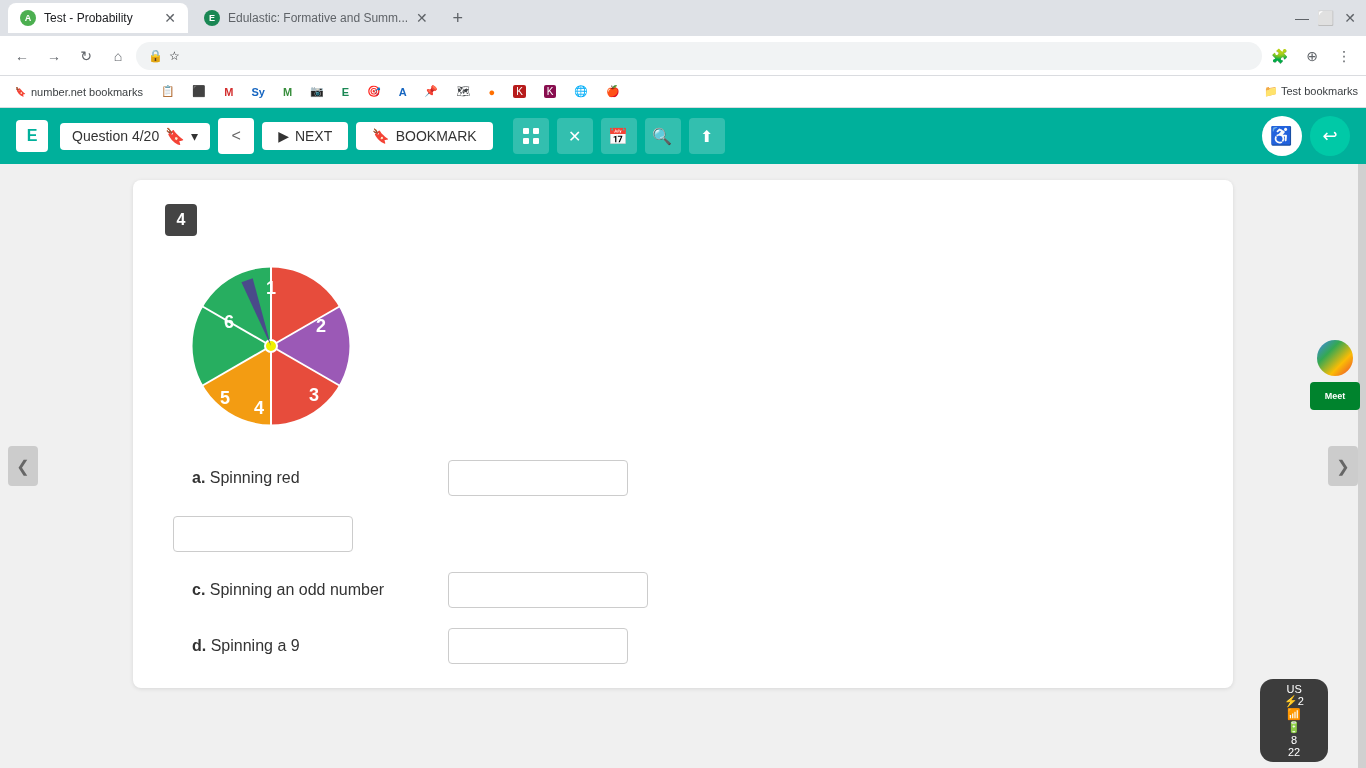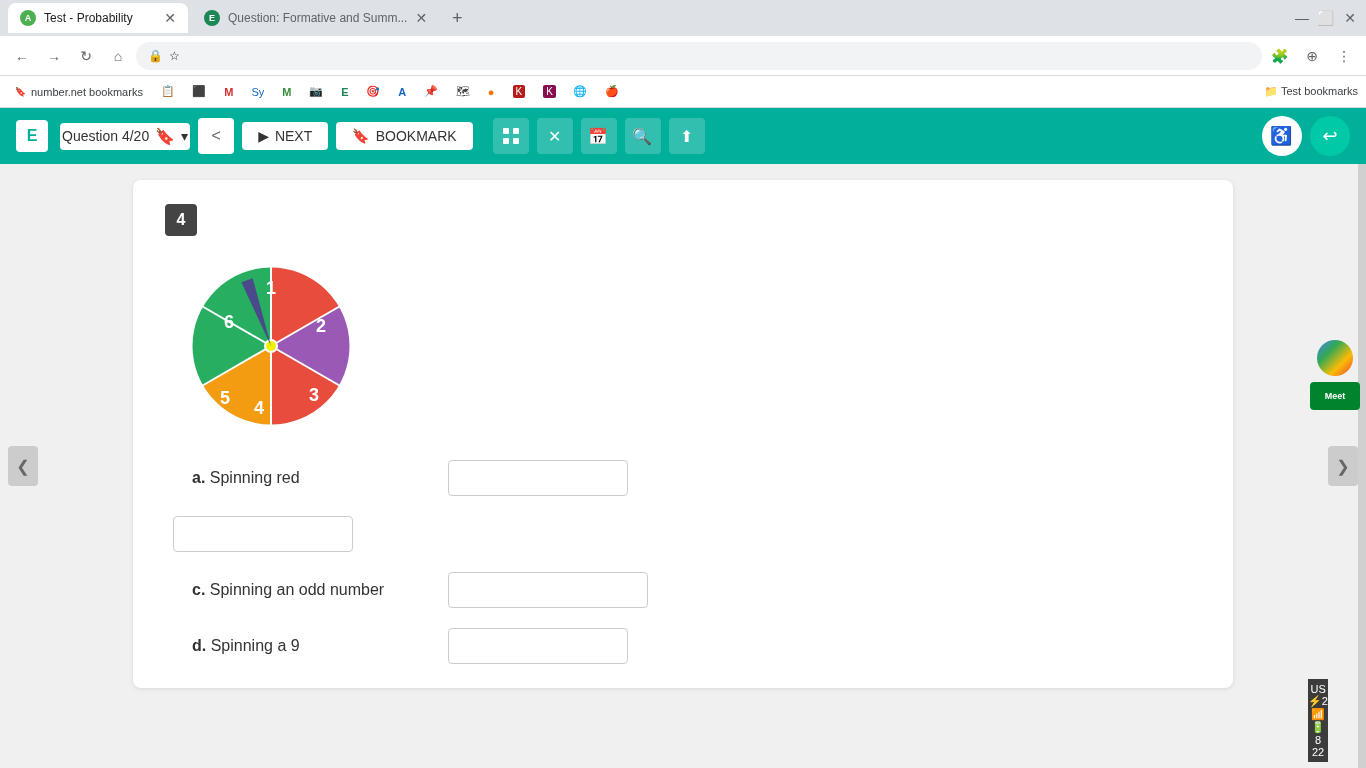--- a/index.html
+++ b/index.html
@@ -29,21 +29,21 @@
     .bookmark-item { display: flex; align-items: center; gap: 3px; padding: 2px 6px; border-radius: 4px; cursor: pointer; white-space: nowrap; }
     .bm-icon { width: 14px; height: 14px; border-radius: 2px; display: flex; align-items: center; justify-content: center; font-size: 9px; }
 
     
     .app-container { background: #f0f0f0; flex: 1; display: flex; flex-direction: column; position: relative; }
 
     
     .app-header { background: #00b09b; height: 56px; display: flex; align-items: center; padding: 0 16px; gap: 12px; }
     .app-logo { width: 32px; height: 32px; background: #fff; border-radius: 4px; display: flex; align-items: center; justify-content: center; font-weight: bold; color: #00b09b; font-size: 16px; }
     .question-nav { display: flex; align-items: center; gap: 8px; }
-    .question-label { background: #fff; border-radius: 4px; padding: 4px 2px; font-size: 14px; color: #333; display: flex; align-items: center; gap: 6px; }
+    .question-label { background: #fff; border-radius: 4px; padding: 4px 12px; font-size: 14px; color: #333; display: flex; align-items: center; gap: 6px; }
     .bookmark-flag { color: #ffc107; font-size: 16px; }
     .nav-arrow { width: 36px; height: 36px; background: #fff; border-radius: 4px; display: flex; align-items: center; justify-content: center; color: #666; cursor: pointer; font-size: 16px; }
     .next-btn { background: #fff; border-radius: 4px; padding: 6px 16px; font-size: 14px; color: #333; cursor: pointer; display: flex; align-items: center; gap: 6px; font-weight: 500; }
     .bookmark-btn { background: #fff; border-radius: 4px; padding: 6px 16px; font-size: 14px; color: #333; cursor: pointer; display: flex; align-items: center; gap: 6px; }
     .tool-btn { width: 36px; height: 36px; background: rgba(255,255,255,0.2); border-radius: 4px; display: flex; align-items: center; justify-content: center; color: #fff; cursor: pointer; font-size: 16px; }
     .header-right { margin-left: auto; display: flex; gap: 8px; }
     .acc-btn { width: 40px; height: 40px; background: #fff; border-radius: 50%; display: flex; align-items: center; justify-content: center; color: #00b09b; font-size: 18px; cursor: pointer; }
     .back-btn { width: 40px; height: 40px; background: #00c9a7; border-radius: 50%; display: flex; align-items: center; justify-content: center; color: #fff; font-size: 18px; cursor: pointer; }
 
     
@@ -77,21 +77,21 @@
 <div class="browser-window">
 
   <div class="title-bar">
     <div class="tab active">
       <div class="tab-icon edu">A</div>
       <span>Test - Probability</span>
       <span class="tab-close">✕</span>
     </div>
     <div class="tab tab-inactive">
       <div class="tab-icon edu" style="background:#1a8754;">E</div>
-      <span>Question: Formative and Summ...</span>
+      <span>Edulastic: Formative and Summ...</span>
       <span class="tab-close">✕</span>
     </div>
     <div class="new-tab">+</div>
     <div class="window-controls">
       <div class="win-btn">—</div>
       <div class="win-btn">⬜</div>
       <div class="win-btn">✕</div>
     </div>
   </div>
 
@@ -119,21 +119,21 @@
     <div class="bookmark-item">
         <span>📋</span>
       </div>
     <div class="bookmark-item">
         <span>⬛</span>
       </div>
     <div class="bookmark-item">
         <span style="color:#d32f2f;font-weight:bold;">M</span>
       </div>
     <div class="bookmark-item">
-        <span style="color:#1565c0;font-weight:normal;">Sy</span>
+        <span style="color:#1565c0;font-weight:bold;">Sy</span>
       </div>
     <div class="bookmark-item">
         <span style="color:#388e3c;font-weight:bold;">M</span>
       </div>
     <div class="bookmark-item">
         <span>📷</span>
       </div>
     <div class="bookmark-item">
         <span style="color:#1a8754;font-weight:bold;">E</span>
       </div>
@@ -293,20 +293,20 @@
       </div>
     </div>
   </div>
 </div>
 
 <div style="position:fixed;right:6px;top:340px;z-index:200;display:flex;flex-direction:column;align-items:center;gap:6px;">
   <div style="width:36px;height:36px;background:linear-gradient(135deg,#4285f4,#34a853,#fbbc05,#ea4335);border-radius:50%;"></div>
   <div style="width:50px;height:28px;background:#00832d;border-radius:4px;display:flex;align-items:center;justify-content:center;color:white;font-size:9px;font-weight:bold;">Meet</div>
 </div>
 
-<div style="position:fixed;right:38px;bottom:6px;background:rgba(0,0,0,0.75);color:white;padding:4px 0;border-radius:0;font-size:11px;text-align:center;z-index:200;">
+<div style="position:fixed;right:38px;bottom:6px;background:rgba(0,0,0,0.75);color:white;padding:4px 24px;border-radius:13px;font-size:11px;text-align:center;z-index:200;">
   <div>US</div>
   <div>⚡2</div>
   <div>📶</div>
   <div>🔋</div>
   <div>8</div>
   <div>22</div>
 </div>
 
 </body></html>

